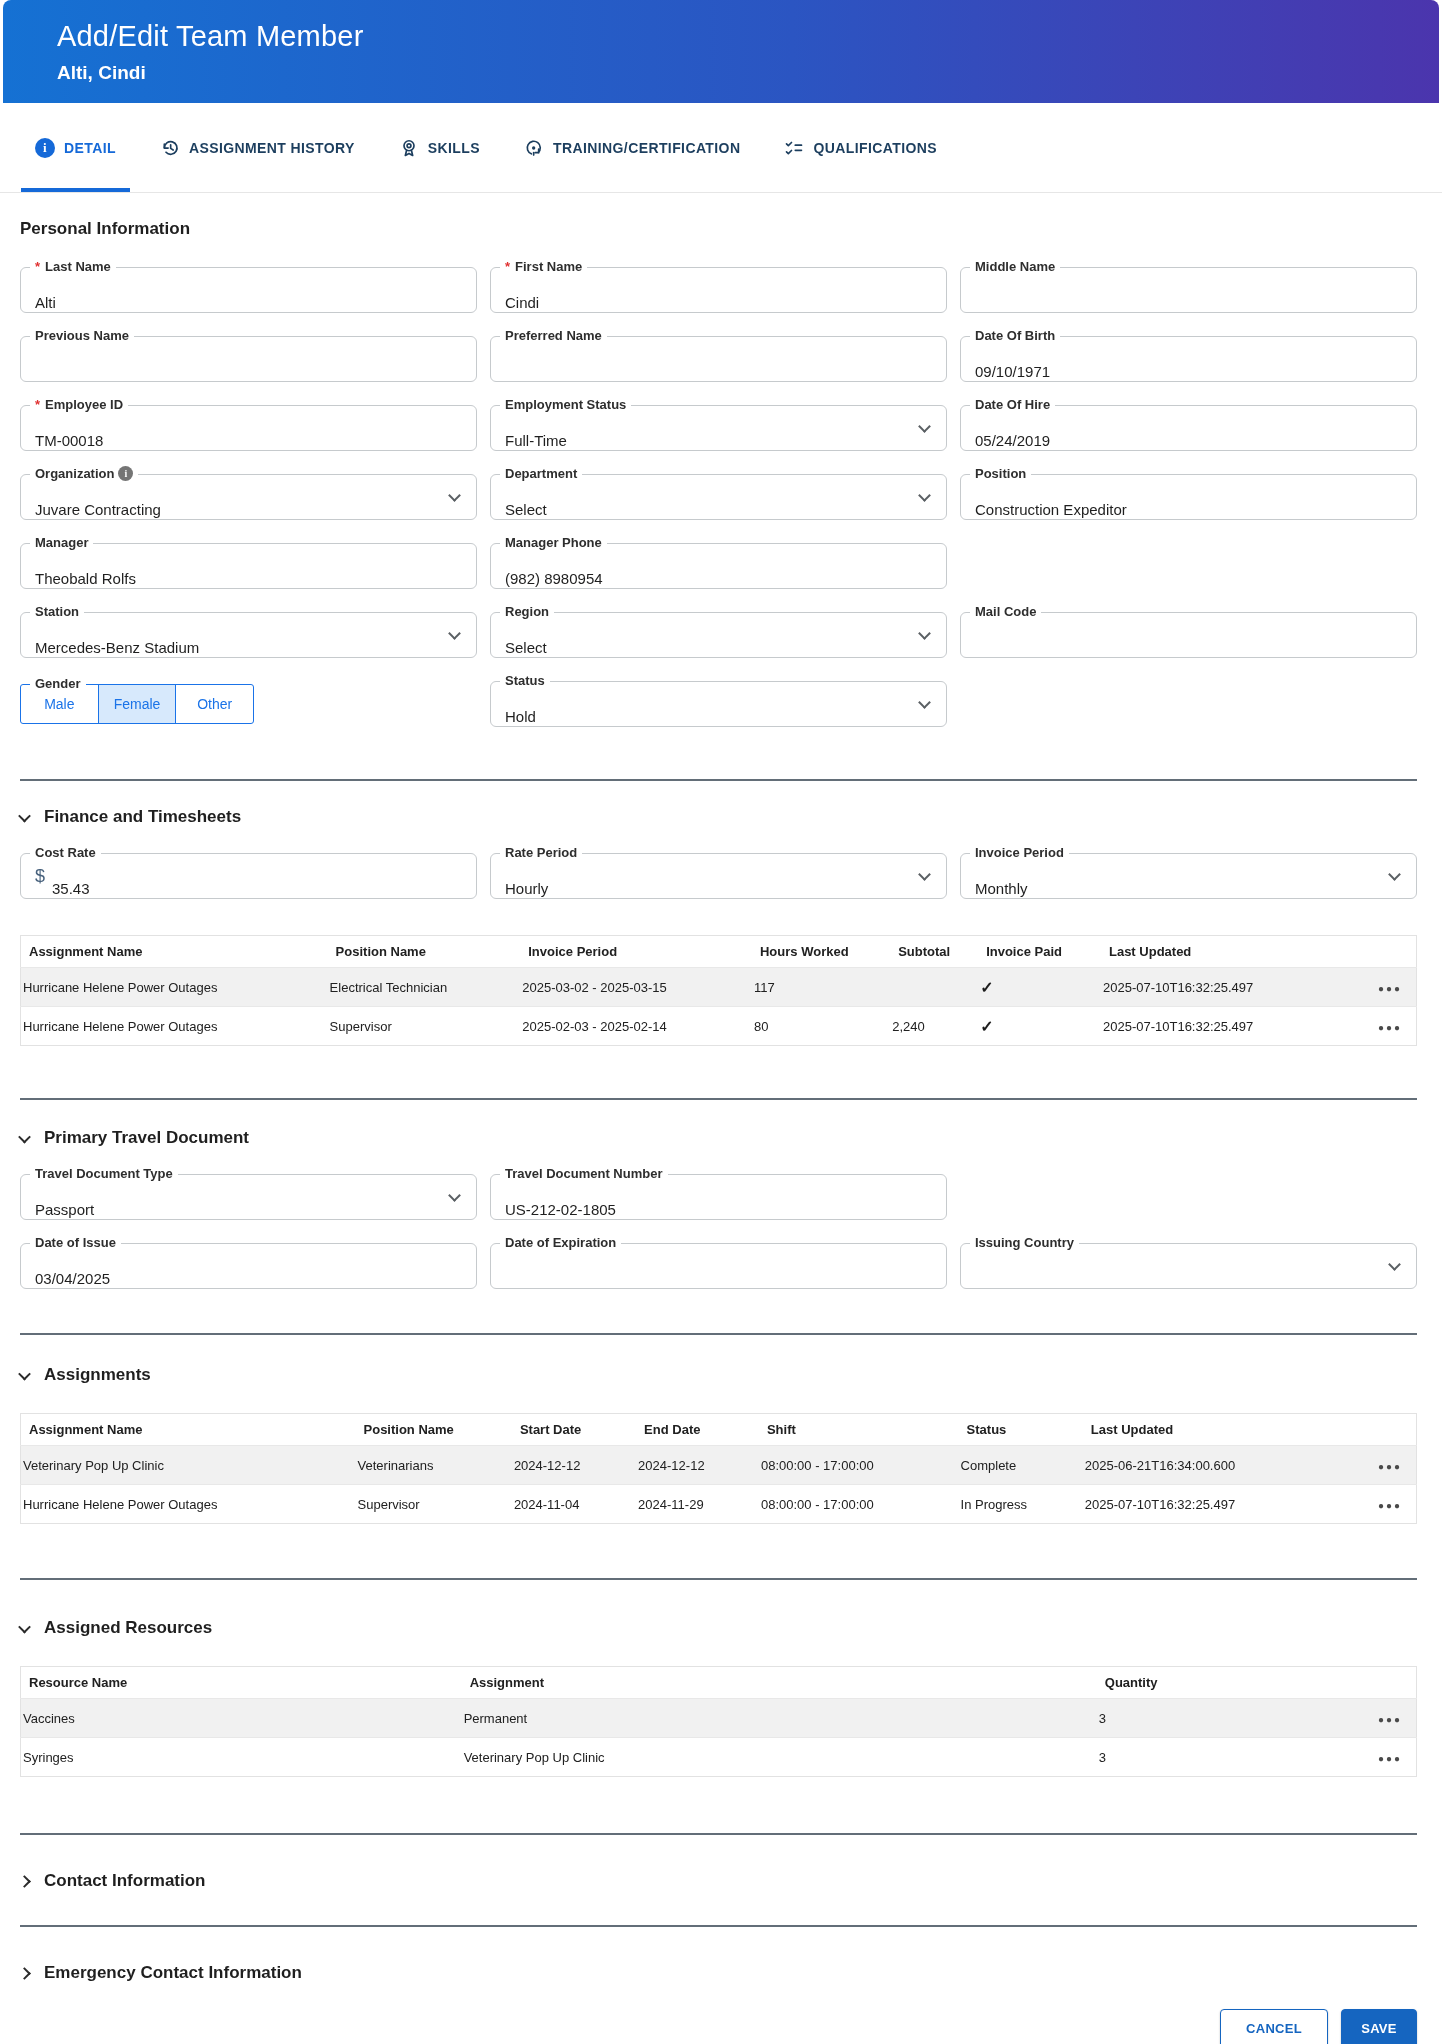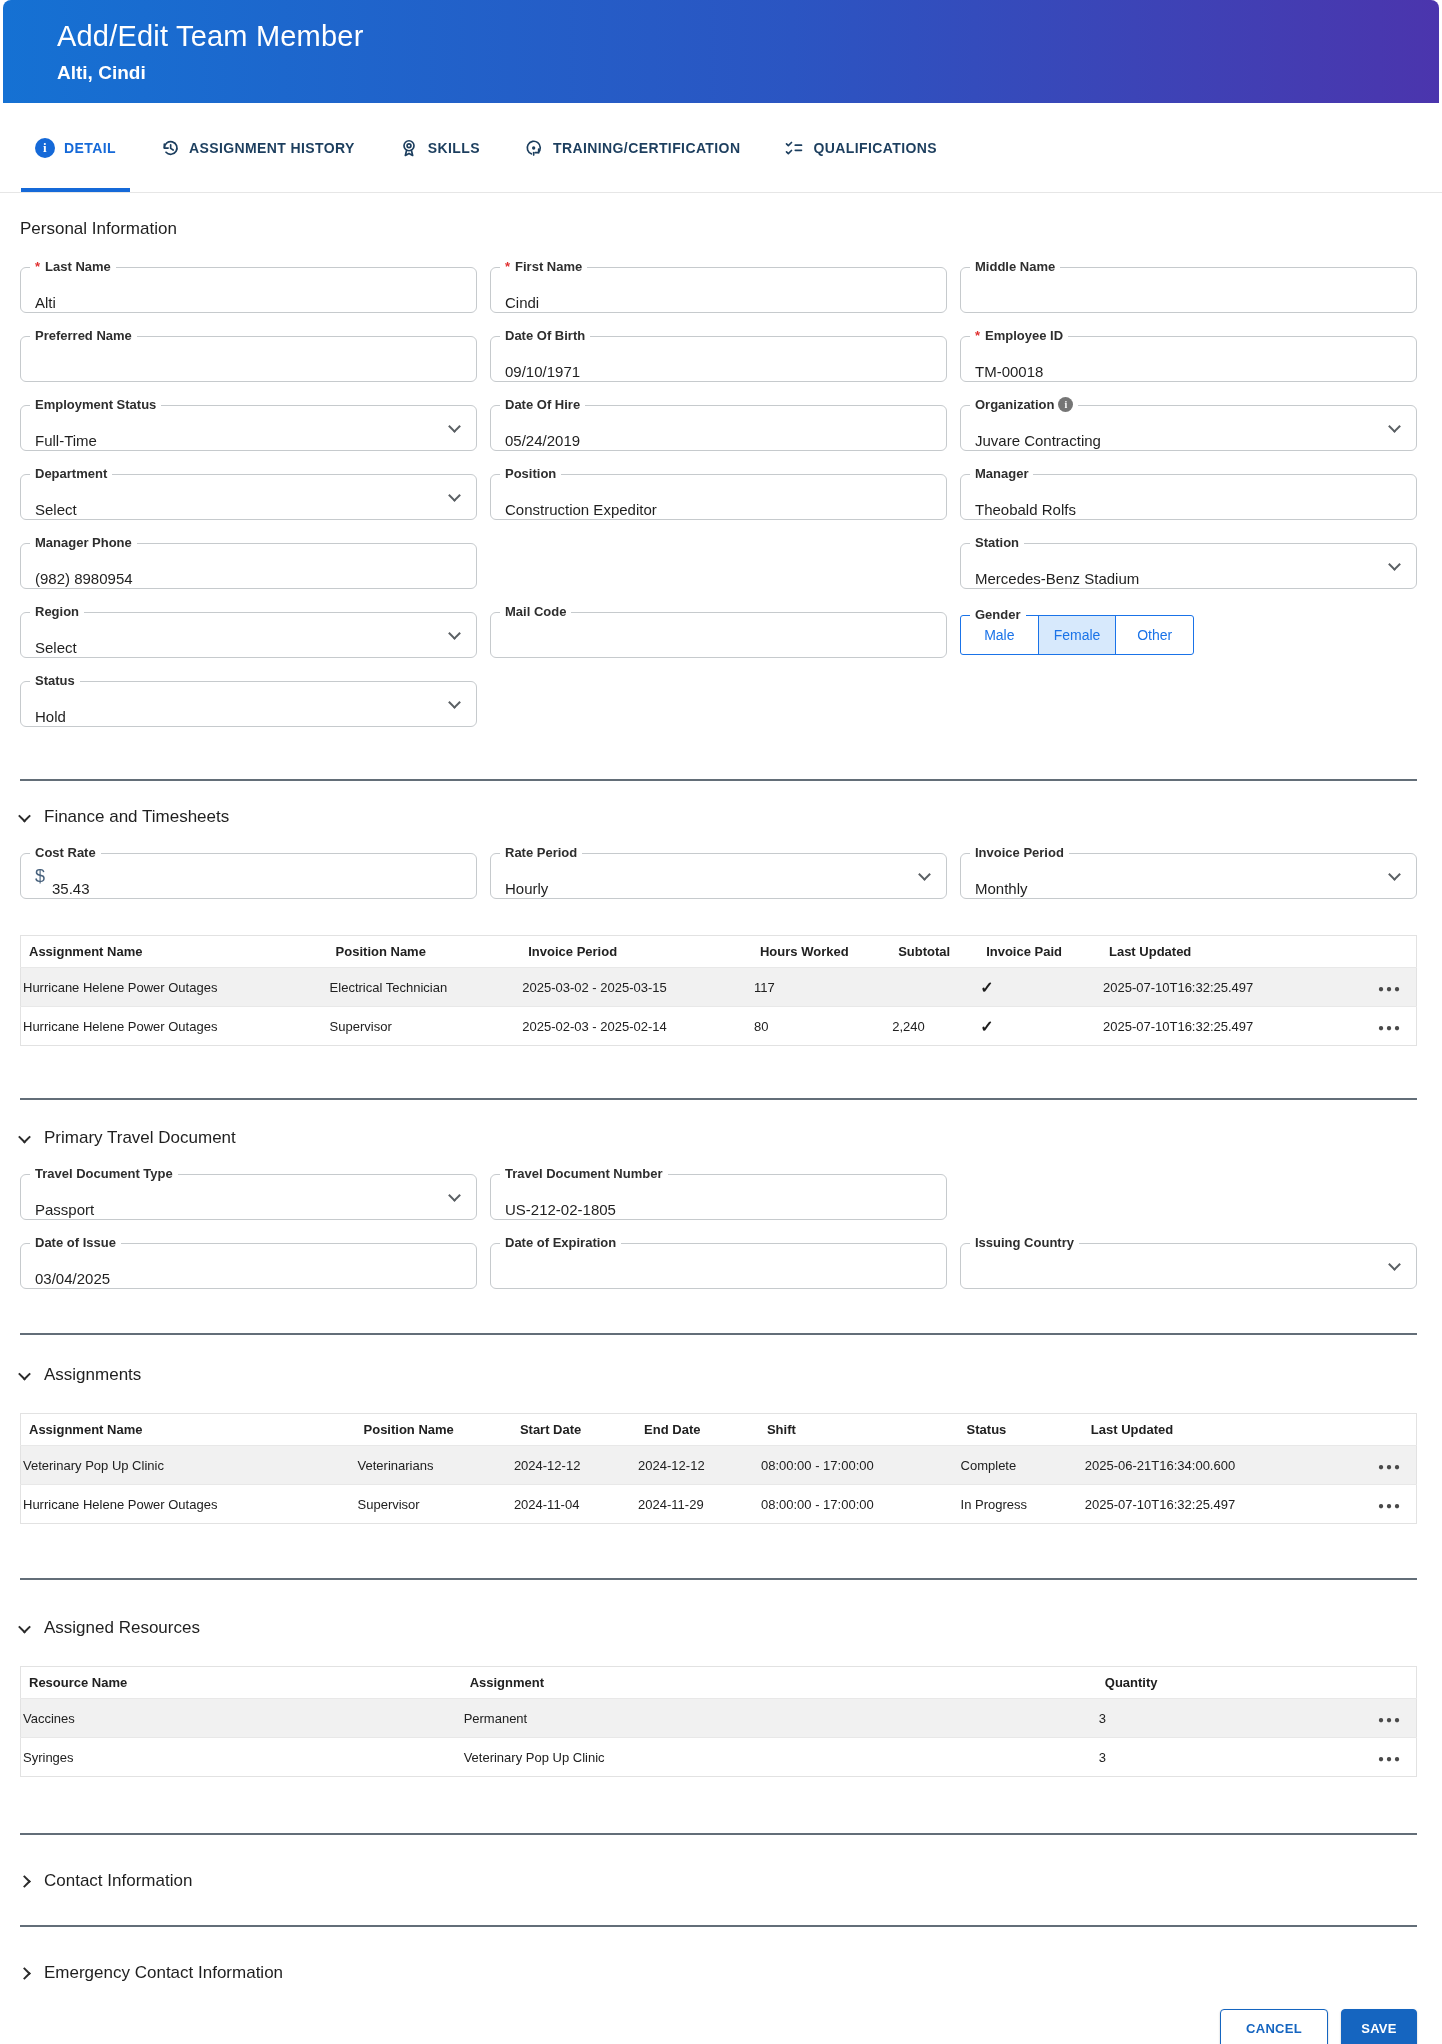--- a/index.html
+++ b/index.html
@@ -19,21 +19,21 @@
   .tab { height:100%; display:flex; align-items:center; gap:9px; padding:0 14px; margin-right:16px;
          position:relative; cursor:pointer; font-size:14px; font-weight:600; letter-spacing:.4px; color:#1c3e5e; }
   .tab.active { color:#1569d8; }
   .tab.active::after { content:""; position:absolute; left:0; right:0; bottom:0; height:4px; background:#1569d8; }
   .ticon { display:flex; align-items:center; }
   .info-badge { width:20px; height:20px; border-radius:50%; background:#1569d8; color:#fff; font-size:13px; font-weight:700;
                 display:flex; align-items:center; justify-content:center; font-family:"Liberation Serif",serif; }
 
   
   .content { padding:0 25px 0 20px; }
-  .sec-title { font-size:17px; font-weight:400; color:#1f1f1f; }
+  .sec-title { font-size:17px; font-weight:700; color:#1f1f1f; }
   .sec-head { display:flex; align-items:center; gap:15px; }
   .caret { width:9px; height:9px; border-right:2px solid #2b2b2b; border-bottom:2px solid #2b2b2b; display:inline-block; flex:none; }
   .caret.down { transform:rotate(45deg) translate(-1px,-1px); }
   .caret.right { transform:rotate(-45deg); }
 
   .grid { display:grid; grid-template-columns:1fr 1fr 1fr; column-gap:13px; row-gap:23px; }
 
   .field { position:relative; height:46px; border:1px solid #c6cacd; border-radius:6px; background:#fff;
            display:flex; align-items:center; padding:0 40px 0 14px; cursor:text; }
   .field.plain { padding-right:14px; }
@@ -153,20 +153,24 @@
             <span class="ast">*</span>
             <span>First Name</span>
           </span>
         <span class="f-value">Cindi</span>
       </div>
       <div class="field plain">
         <span class="f-label">Middle Name</span>
         <span class="f-value"></span>
       </div>
 
+      <div class="field plain">
+        <span class="f-label">Previous Name</span>
+        <span class="f-value"></span>
+      </div>
       <div class="field plain">
         <span class="f-label">Preferred Name</span>
         <span class="f-value"></span>
       </div>
       <div class="field plain">
         <span class="f-label">Date Of Birth</span>
         <span class="f-value">09/10/1971</span>
       </div>
 
       <div class="field plain">

